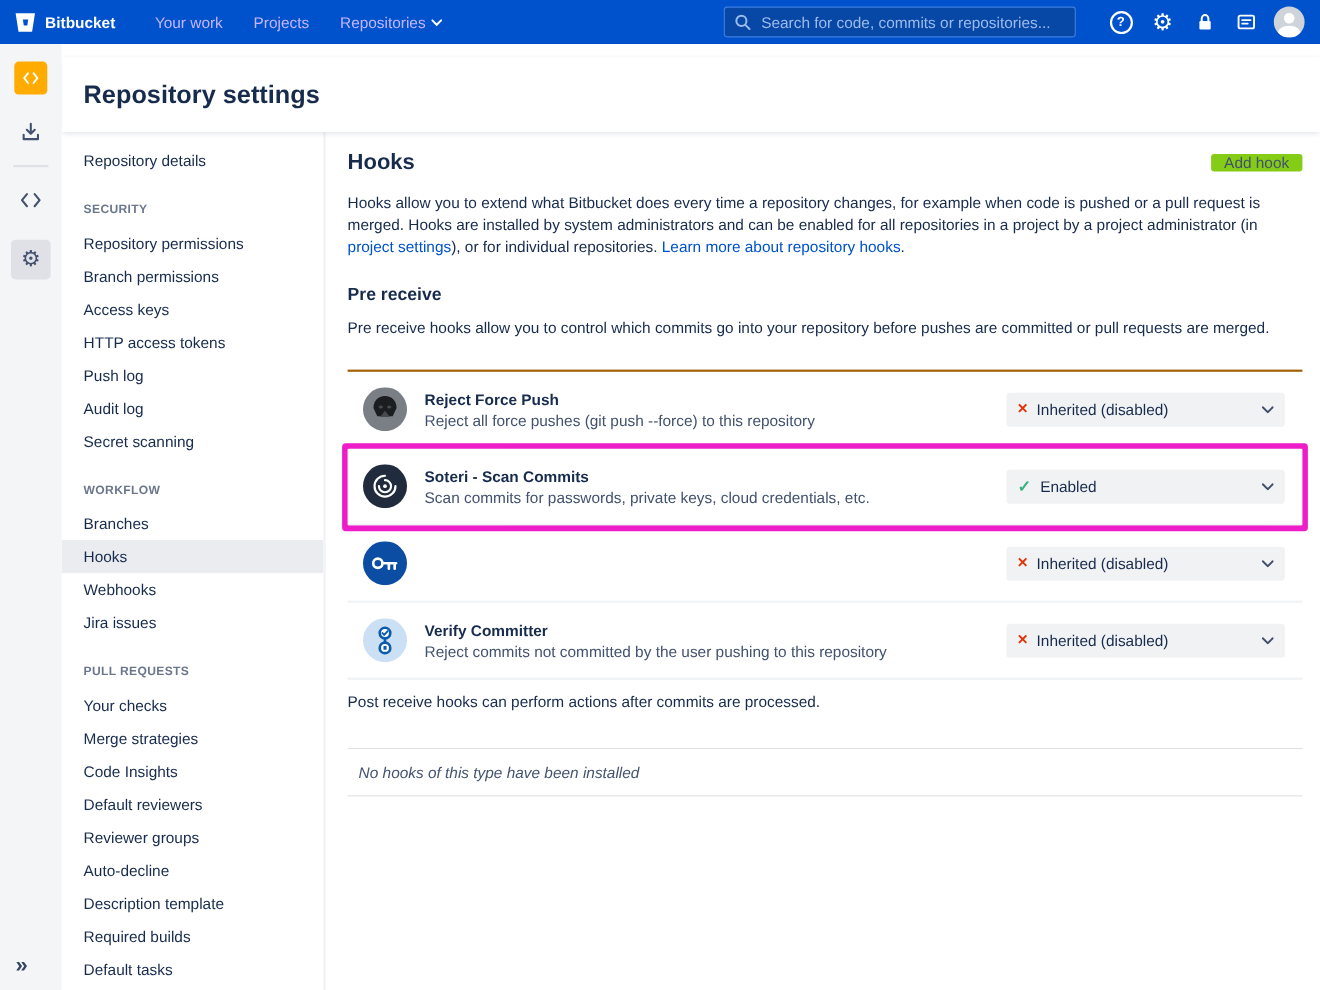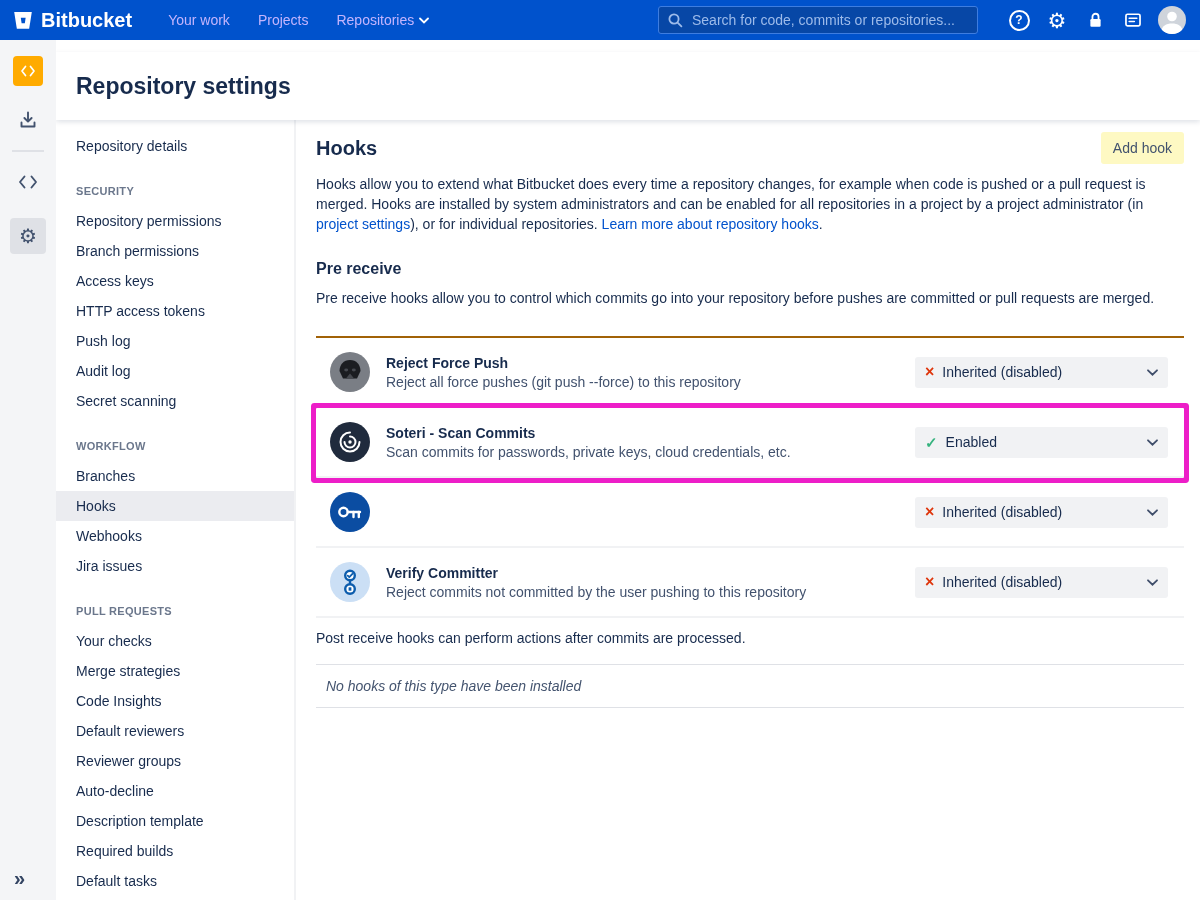--- a/index.html
+++ b/index.html
@@ -11,21 +11,21 @@
   }
   .app { position:relative; width:1200px; height:900px; overflow:hidden; }
 
   
   .navbar {
     position:absolute; top:0; left:0; right:0; height:40px;
     background:#0052CC; display:flex; align-items:center;
     padding:0 14px 0 12px; z-index:10;
   }
   .brand { display:flex; align-items:center; gap:7px; color:#fff; cursor:pointer; }
-  .brand-name { font-size:20px; font-weight:700; color:#fff; }
+  .brand-name { font-size:14px; font-weight:700; color:#fff; }
   .nav-menu { display:flex; gap:28px; margin-left:36px; }
   .nav-item { color:#c4b5fd; font-size:14px; font-weight:500; cursor:pointer; display:flex; align-items:center; gap:5px; }
   .nav-search {
     margin-left:auto; margin-right:18px; width:320px; height:28px;
     background:#0747A6; border:1px solid #3E7DE0; border-radius:3px;
     display:flex; align-items:center; padding:0 8px; gap:7px;
   }
   .nav-search input {
     flex:1; background:transparent; border:none; outline:none;
     color:#fff; font-size:14px; font-family:"Liberation Sans", sans-serif;
@@ -85,21 +85,21 @@
   .side-item.selected { background:#EBECF0; }
   .section-h {
     margin:22px 0 7px; padding-left:20px; height:16px; line-height:16px;
     font-size:11px; font-weight:700; color:#6B778C; letter-spacing:0.3px;
   }
 
   .main { flex:1; padding:24px 16px 0 20px; overflow:hidden; }
   .main-header { display:flex; align-items:center; justify-content:space-between; height:32px; }
   .main-heading { font-size:20px; font-weight:700; color:#172B4D; margin:0; }
   .add-hook-btn {
-    background:#fef9c3; border:none; border-radius:3px; height:32px; padding:0 12px;
+    background:#84cc16; border:none; border-radius:3px; height:16px; padding:0 12px;
     font-size:14px; font-weight:500; color:#42526E; cursor:pointer;
     font-family:"Liberation Sans", sans-serif;
   }
   .intro { font-size:14px; line-height:20px; color:#172B4D; margin-top:10px; }
   a.inline-link { color:#0052CC; text-decoration:none; cursor:pointer; }
 
   .sub-heading { font-size:16px; font-weight:700; color:#172B4D; margin:26px 0 0; }
   .section-desc { font-size:14px; line-height:20px; color:#172B4D; margin-top:10px; }
 
   .hook-list { margin-top:28px; }
@@ -116,21 +116,21 @@
   .status-select {
     margin-left:auto; width:253px; height:31px; background:#F1F2F4; border-radius:3px;
     display:flex; align-items:center; padding:0 10px; font-size:14px; color:#172B4D;
     cursor:pointer; flex:none;
   }
   .status-x { color:#DE350B; font-weight:700; font-size:16px; margin-right:8px; line-height:1; }
   .status-check { color:#36B37E; font-weight:700; font-size:15px; margin-right:8px; line-height:1; }
   .select-chevron { margin-left:auto; display:flex; align-items:center; }
 
   .empty-box {
-    margin-top:16px; border-top:1px solid #DFE1E6; border-bottom:1px solid #DFE1E6;
+    margin-top:32px; border-top:1px solid #DFE1E6; border-bottom:1px solid #DFE1E6;
     padding:13px 10px; font-style:italic; font-size:14px; color:#44546F;
   }
 </style>
 </head>
 <body>
 
 <div class="app">
 
   <div class="navbar">
     <div class="brand">

